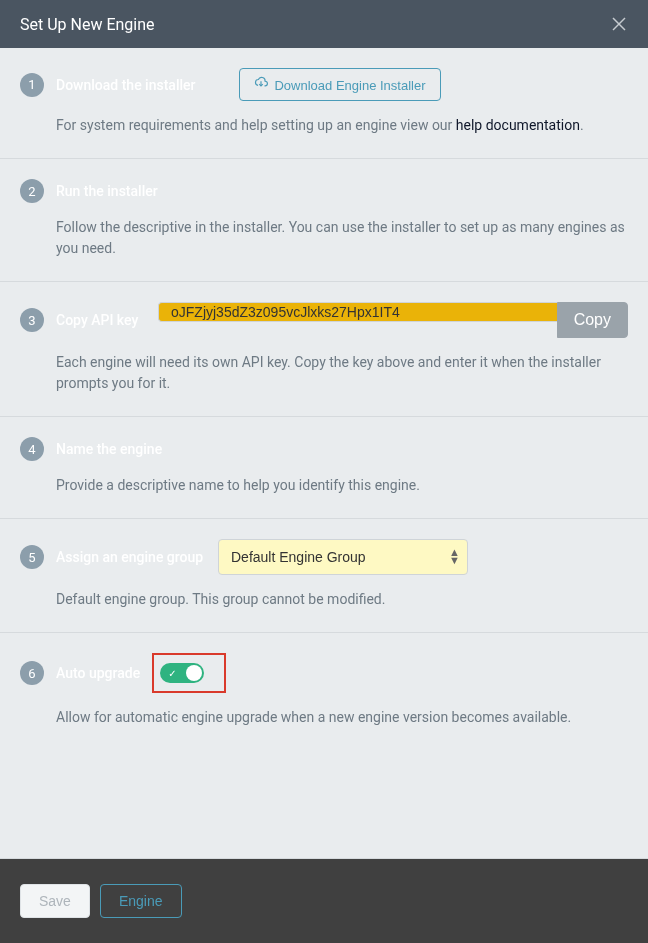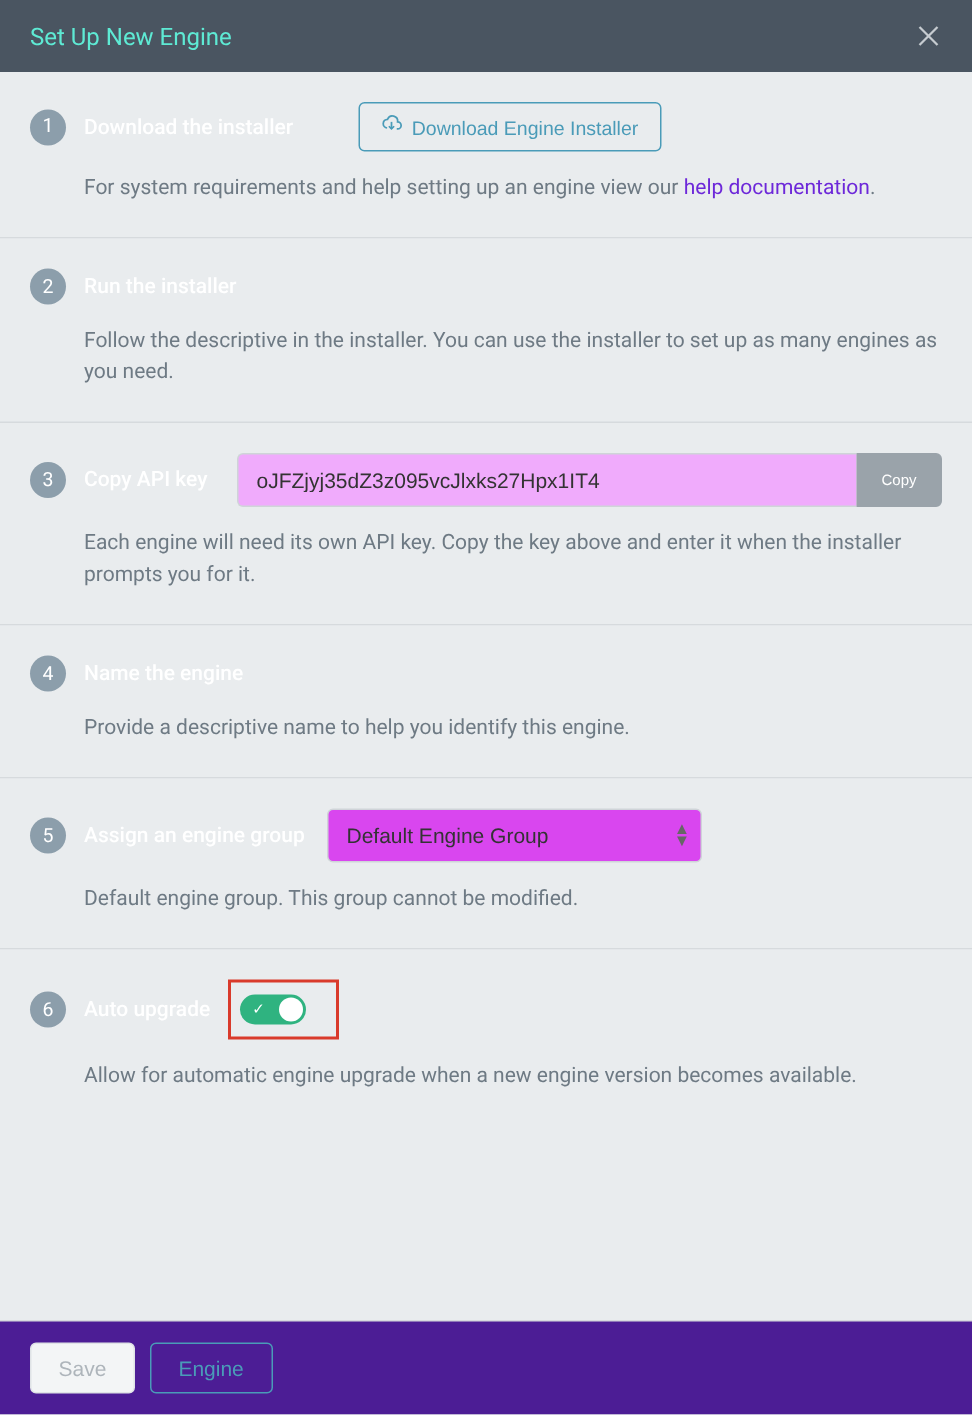--- a/index.html
+++ b/index.html
@@ -13,21 +13,21 @@
   color: #333;
 }
 .modal {
   width: 100%;
   height: 100%;
   display: flex;
   flex-direction: column;
 }
 .header {
   background: #4a5561;
-  color: #5eead4;
+  color: #ffffff;
   display: flex;
   align-items: center;
   justify-content: space-between;
   padding: 0 20px;
   height: 48px;
 }
 .header-title { font-size: 16px; font-weight: 400; }
 .close-icon { cursor: pointer; color: #c6cbd0; }
 .close-icon svg { display: block; }
 
@@ -63,74 +63,74 @@
   color: #fff;
   font-size: 14px;
   font-weight: 500;
 }
 .step-desc {
   color: #6e7a84;
   font-size: 14px;
   line-height: 1.5;
   margin-left: 36px;
 }
-.step-desc a { color: #6d28d9; text-decoration: none; }
+.step-desc a { color: #0f172a; text-decoration: none; }
 
 .btn-outline {
   border: 1px solid #4a9bb8;
   color: #4a9bb8;
   background: transparent;
   border-radius: 4px;
   padding: 7px 14px;
   font-size: 13px;
   cursor: pointer;
   display: inline-flex;
   align-items: flex-end;
   gap: 6px;
 }
 .btn-outline svg { width: 14px; height: 14px; }
 
 .input-group {
   display: flex;
   flex: 1;
 }
 .text-input {
-  background: #f0abfc;
+  background: #eab308;
   border: 1px solid #cfd4d8;
   border-radius: 4px;
   padding: 8px 12px;
   font-size: 14px;
   color: #333;
-  height: 36px;
+  height: 20px;
 }
 .api-input {
   flex: 1;
   border-top-right-radius: 0;
   border-bottom-right-radius: 0;
   border-right: none;
 }
 .copy-btn {
   background: #9aa3aa;
   color: #fff;
   border: 1px solid #9aa3aa;
   border-radius: 0 4px 4px 0;
   padding: 0 16px;
-  font-size: 10px;
+  font-size: 16px;
   cursor: pointer;
   height: 36px;
 }
 .name-input { width: 250px; }
 .name-input::placeholder { color: #9aa3aa; }
 
 .select {
   position: relative;
   width: 250px;
 }
 .select-box {
-  background: #d946ef;
+  background: #fef9c3;
   border: 1px solid #cfd4d8;
   border-radius: 4px;
   padding: 8px 30px 8px 12px;
   font-size: 14px;
   color: #333;
   height: 36px;
   width: 100%;
   cursor: pointer;
   text-align: left;
 }
@@ -172,23 +172,23 @@
   position: absolute;
   right: 2px;
   top: 2px;
   width: 16px;
   height: 16px;
   border-radius: 50%;
   background: #fff;
 }
 
 .footer {
-  background: #4c1d95;
+  background: #404040;
   border-top: 1px solid #d6dadd;
-  padding: 14px 20px;
+  padding: 25px 20px;
   display: flex;
   gap: 10px;
 }
 .btn-save {
   background: #f3f5f6;
   color: #aeb5bb;
   border: 1px solid #dfe3e6;
   border-radius: 4px;
   padding: 8px 18px;
   font-size: 14px;

